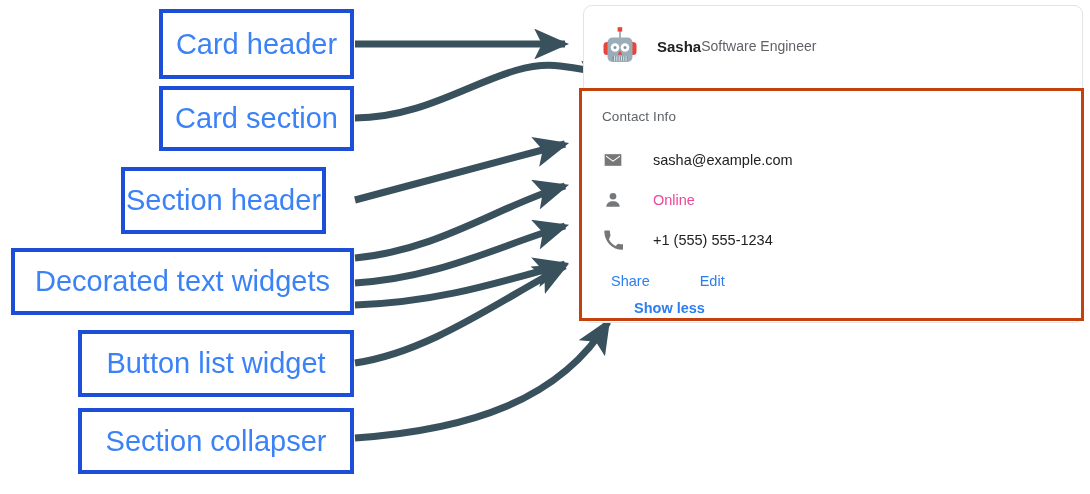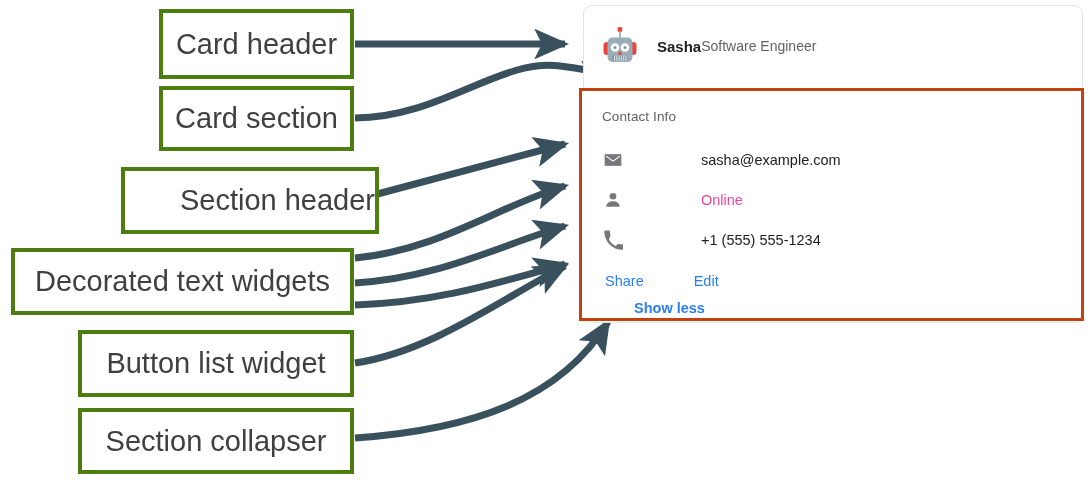--- a/index.html
+++ b/index.html
@@ -21,26 +21,26 @@
     left: 0;
     top: 0;
     width: 1090px;
     height: 494px;
     pointer-events: none;
   }
 
   .callout-box {
     position: absolute;
     box-sizing: border-box;
-    border: 4px solid #4d7c0f;
+    border: 4px solid #1d4ed8;
     background: #ffffff;
     display: flex;
     align-items: center;
     justify-content: center;
-    color: #404040;
+    color: #3b82f6;
     font-size: 29px;
     line-height: 1;
     white-space: nowrap;
     font-family: "Liberation Sans", sans-serif;
   }
 
   
   #profile-card {
     position: absolute;
     left: 583px;
@@ -101,21 +101,20 @@
     font-size: 13.5px;
     color: #5f6368;
     margin-bottom: 16px;
     letter-spacing: .1px;
   }
 
   .text-widget {
     display: flex;
     align-items: center;
     height: 40px;
-    gap: 48px;
   }
   .widget-icon {
     width: 22px;
     height: 22px;
     flex: 0 0 22px;
     margin-right: 29px;
     display: flex;
     align-items: center;
     justify-content: center;
     color: #5f6368;
@@ -127,21 +126,21 @@
   .widget-label.status-online {
     color: #ec4899;
   }
 
   
   #button-list {
     display: flex;
     align-items: center;
     height: 34px;
     margin-top: 4px;
-    margin-left: 3px;
+    margin-left: 9px;
   }
   .link-button {
     font-size: 14.5px;
     color: #2a7ef0;
     margin-right: 50px;
     cursor: pointer;
   }
 
   
   #section-collapser {
@@ -179,21 +178,21 @@
 </svg>
 
 <div class="callout-box" style="left:159px; top:9px; width:195px; height:70px;">
   <span>Card header</span>
 </div>
 
 <div class="callout-box" style="left:159px; top:86px; width:195px; height:65px;">
   <span>Card section</span>
 </div>
 
-<div class="callout-box" style="left:121px; top:167px; width:258px; height:67px;justify-content:flex-end;">
+<div class="callout-box" style="left:121px; top:167px; width:205px; height:67px;">
   <span>Section header</span>
 </div>
 
 <div class="callout-box" style="left:11px; top:248px; width:343px; height:67px;justify-content:center;">
   <span>Decorated text widgets</span>
 </div>
 
 <div class="callout-box" style="left:78px; top:330px; width:276px; height:67px;">
   <span>Button list widget</span>
 </div>

